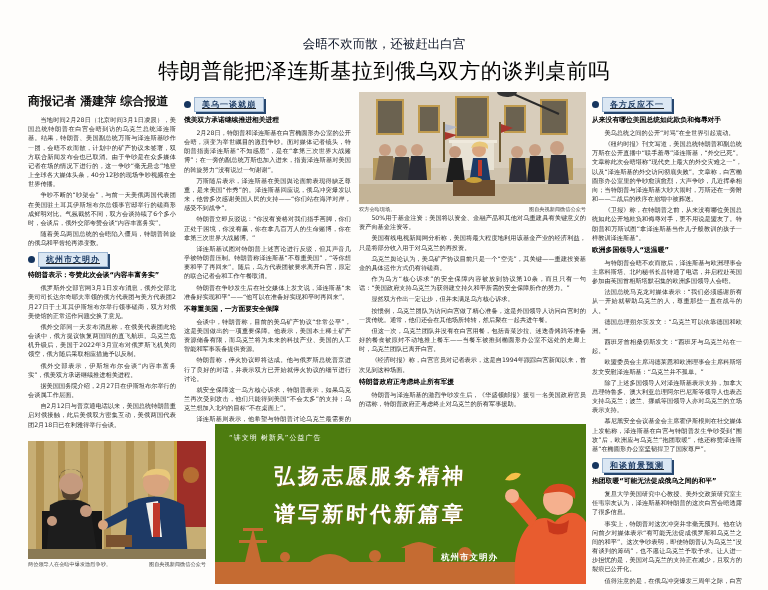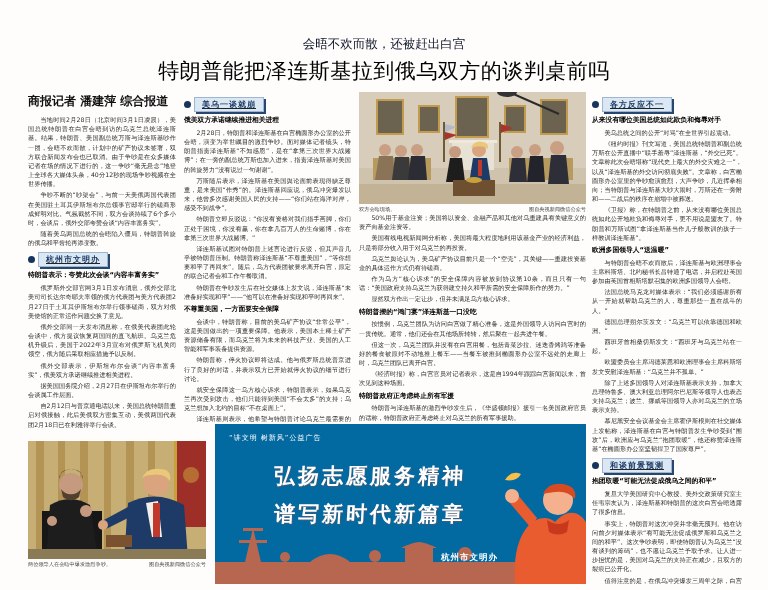--- a/index.html
+++ b/index.html
@@ -42,21 +42,21 @@
   .seclabel .box {
     background:#dbe7f3; border:1px solid #9db6d2; box-shadow:2px 2px 0 #27476f;
     color:#17365f; font-weight:bold; font-size:8px; padding:1px 7px; letter-spacing:1px;
   }
   
   .photo-frame { display:block; width:100%; }
   .caprow { display:flex; justify-content:space-between; font-size:5.2px; color:#444; margin-top:2px; }
   .photo-bottom { position:absolute; left:28px; top:441px; width:178px; }
   .photo-top { margin-bottom:1px; }
   
-  .ad { position:absolute; left:215px; top:424px; width:371px; height:160px; background:#0369a1; overflow:hidden; }
+  .ad { position:absolute; left:215px; top:424px; width:371px; height:160px; background:#4d7c0f; overflow:hidden; }
   .ad svg { position:absolute; left:0; top:0; }
   .ad-tagline { position:absolute; left:14px; top:9px; font-size:7px; color:#fff; letter-spacing:1px; }
   .ad-line { position:absolute; left:0; width:310px; text-align:center; color:#fff; font-weight:900; font-size:21px; letter-spacing:3px; transform:skewX(-3deg); text-shadow:1px 1px 0 rgba(200,70,30,.35); }
   .ad-line1 { top:38px; }
   .ad-line2 { top:76px; }
   .ad-org { position:absolute; right:88px; bottom:20px; font-size:8.5px; font-weight:bold; color:#fff; letter-spacing:1px; }
 </style>
 </head>
 <body>
 
@@ -198,21 +198,20 @@
     </svg>
     <div class="caprow">
       <span>双方会晤现场。</span>
       <span>图自央视新闻微信公众号</span>
     </div>
     <p class="para">50%用于基金注资；美国将以资金、金融产品和其他对乌重建具有关键意义的资产向基金注资等。</p>
     <p class="para">美国有线电视新闻网分析称，美国将最大程度地利用该基金产业的经济利益，只是将部分收入用于对乌克兰的再投资。</p>
     <p class="para">乌克兰舆论认为，美乌矿产协议目前只是一个“空壳”，其关键——重建投资基金的具体运作方式仍有待磋商。</p>
     <p class="para">作为乌方“核心诉求”的安全保障内容被放到协议第10条，而且只有一句话：“美国政府支持乌克兰为获得建立持久和平所需的安全保障所作的努力。”</p>
     <p class="para">显然双方作出一定让步，但并未满足乌方核心诉求。</p>
-    <div class="subhead">特朗普摆的“鸿门宴”泽连斯基一口没吃</div>
     <p class="para">按惯例，乌克兰团队为访问白宫做了精心准备，这是外国领导人访问白宫时的一贯传统。通常，他们还会在其他场所转转，然后聚在一起共进午餐。</p>
     <p class="para">但这一次，乌克兰团队并没有在白宫用餐，包括青菜沙拉、迷迭香烤鸡等准备好的餐食被原封不动地推上餐车——当餐车被推到椭圆形办公室不远处的走廊上时，乌克兰团队已离开白宫。</p>
     <p class="para">《经济时报》称，白宫官员对记者表示，这是自1994年跟踪白宫新闻以来，首次见到这种场面。</p>
     <div class="subhead">特朗普政府正考虑终止所有军援</div>
     <p class="para">特朗普与泽连斯基的激烈争吵发生后，《华盛顿邮报》援引一名美国政府官员的话称，特朗普政府正考虑终止对乌克兰的所有军事援助。</p>
 
   </div>
 
   <div class="ncol col4">
     <div class="seclabel">

